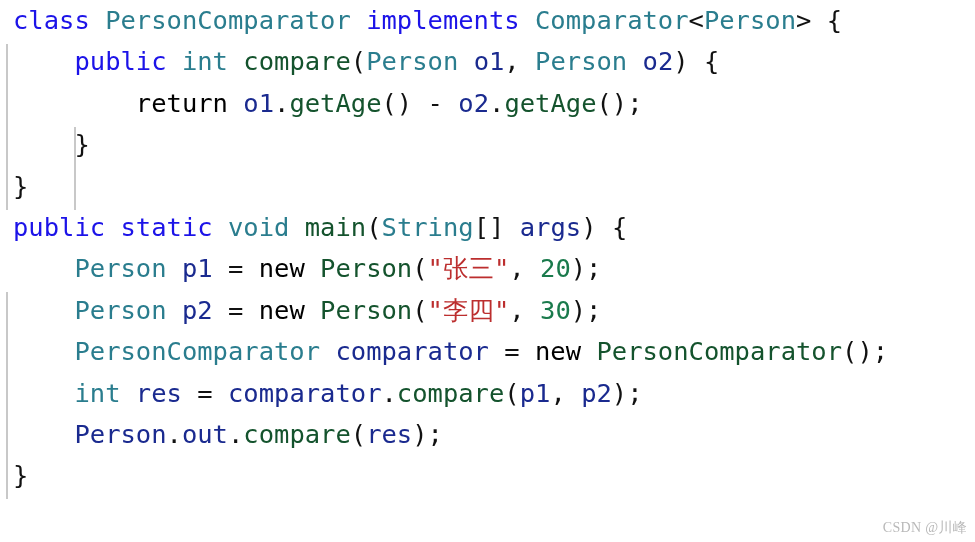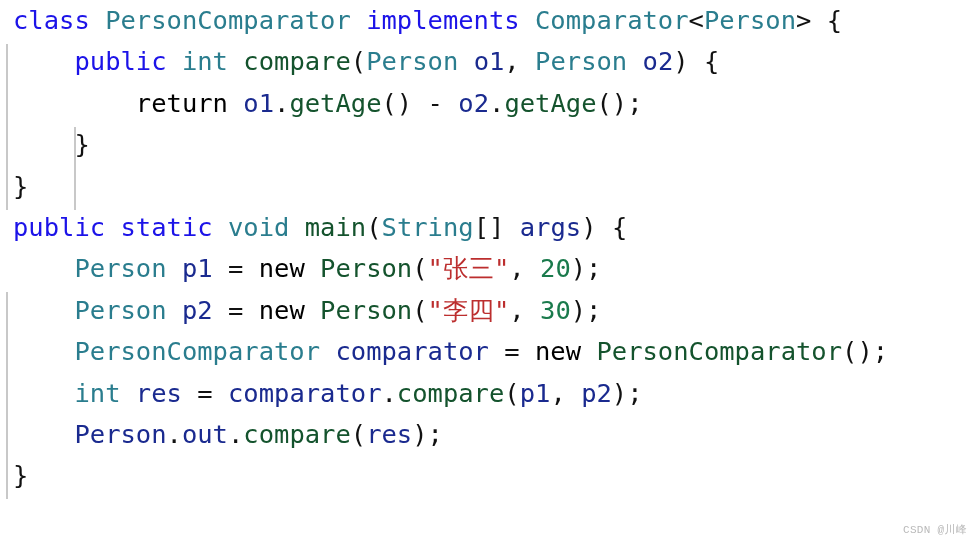--- a/index.html
+++ b/index.html
@@ -46,22 +46,22 @@
   .indent-guide {
     position: absolute;
     width: 2px;
     background: #c8c8c8;
   }
 
   #watermark {
     position: absolute;
     right: 8px;
     bottom: 5px;
-    font-family: Liberation Mono, monospace;
-    font-size: 11px;
+    font-family: Liberation Serif, serif;
+    font-size: 14px;
     color: #b9b9b9;
     letter-spacing: 0.3px;
     white-space: pre;
   }
 </style>
 </head>
 <body>
 
 <div id="screenshot">
 

